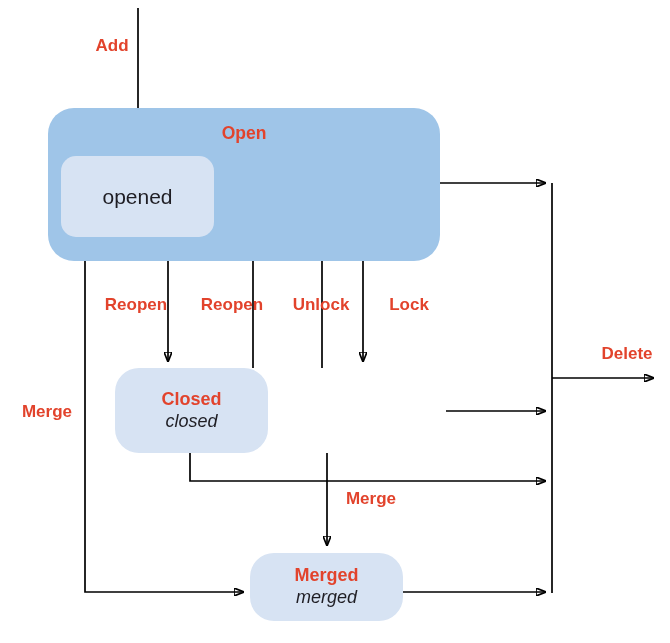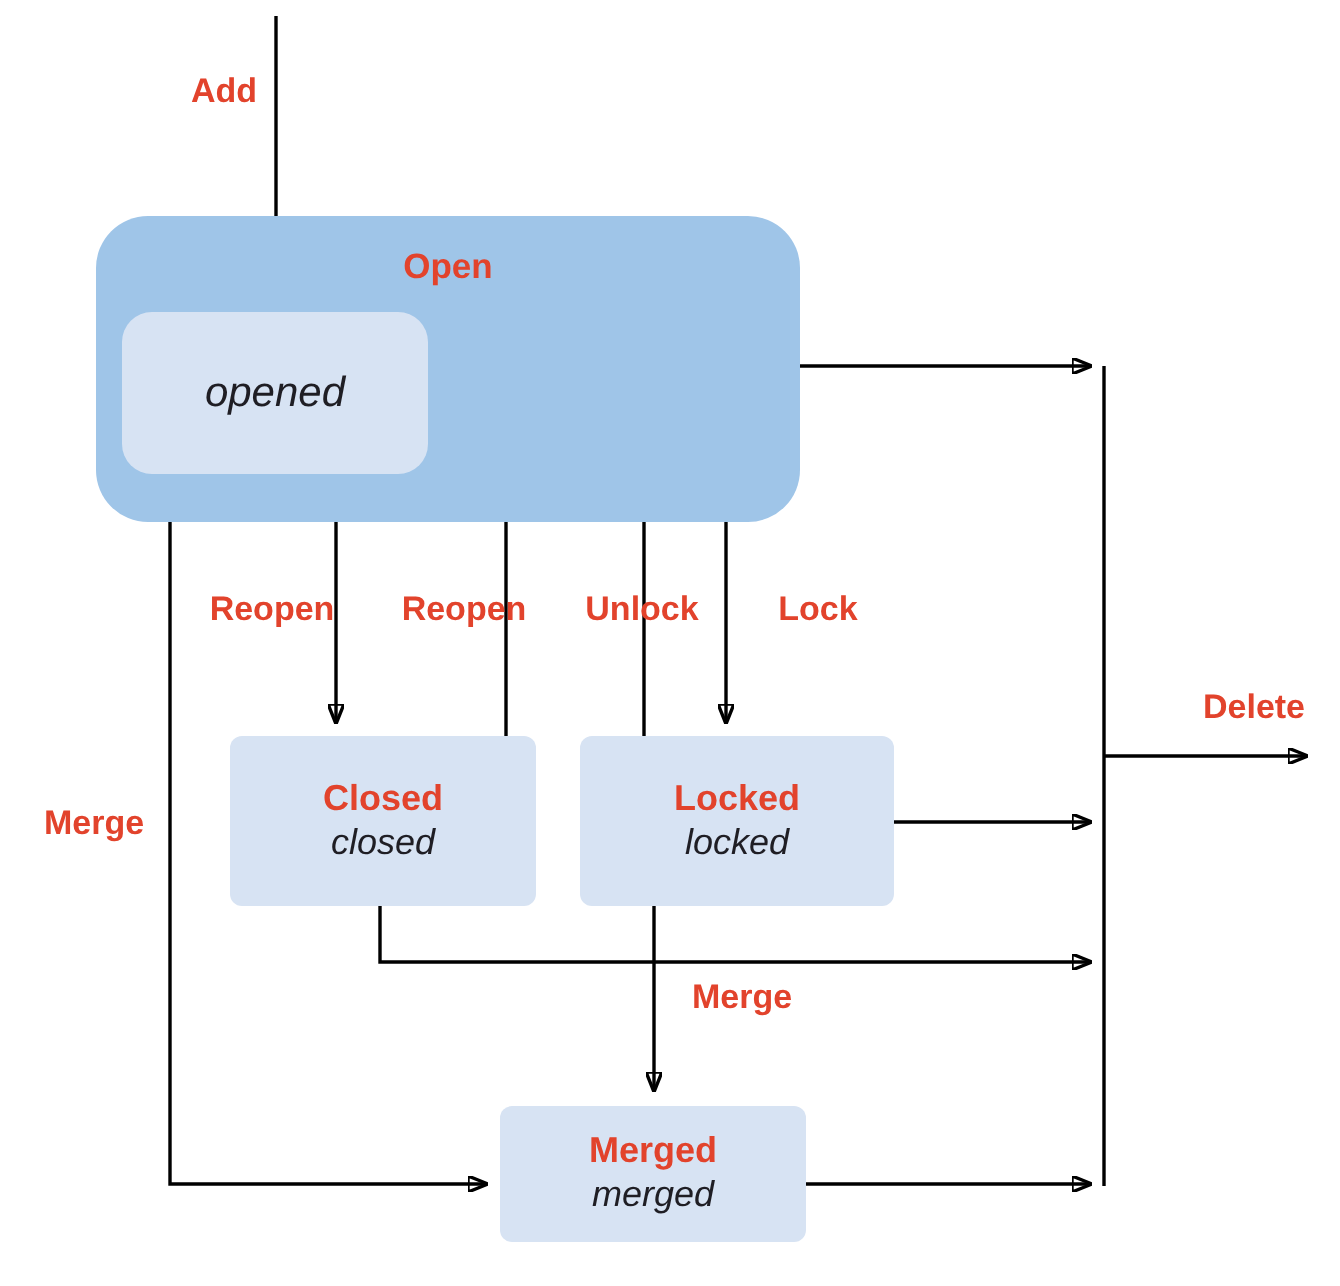--- a/index.html
+++ b/index.html
@@ -16,39 +16,39 @@
     background:#ffffff;
     font-family:"Liberation Sans", sans-serif;
     overflow:hidden;
   }
   #edges{position:absolute;left:0;top:0;width:670px;height:643px;}
   #edges path{stroke:var(--line);stroke-width:1.7;fill:none;}
 
   
   .group{
     position:absolute;left:48px;top:108px;width:352px;height:153px;
-    background:var(--group-fill);border-radius:26px;
+    background:var(--group-fill);border-radius:26px;padding-left:40px;
   }
   .group-title{
     position:absolute;left:0;right:0;top:15px;
     text-align:center;font-weight:bold;font-size:17.5px;color:var(--accent);
   }
   .substate{
     position:absolute;top:48px;height:81px;
     background:var(--state-fill);border-radius:15px;
     display:flex;align-items:center;justify-content:center;
-    font-style:italic;font-size:21px;color:var(--ink);
+    font-size:21px;color:var(--ink);
   }
   #opened{left:13px;width:153px;}
   #reopened{left:184px;width:155px;}
 
   
   .state{
     position:absolute;
-    background:var(--state-fill);border-radius:6px;
+    background:var(--state-fill);border-radius:24px;
     display:flex;flex-direction:column;align-items:center;justify-content:center;
     line-height:1.22;
   }
   #closed{left:115px;top:368px;width:153px;height:85px;}
   #locked{left:290px;top:368px;width:157px;height:85px;}
   #merged{left:250px;top:553px;width:153px;height:68px;}
   .state-title{font-weight:bold;font-size:18px;color:var(--accent);}
   .state-sub{font-style:italic;font-size:18px;color:var(--ink);}
 
   
@@ -94,24 +94,20 @@
   <div class="group">
     <div class="group-title">Open</div>
     <div class="substate" id="opened">opened</div>
   </div>
 
   <div class="state" id="closed">
     <div class="state-title">Closed</div>
     <div class="state-sub">closed</div>
   </div>
 
-  <div class="state" id="locked">
-    <div class="state-title">Locked</div>
-    <div class="state-sub">locked</div>
-  </div>
 
   <div class="state" id="merged">
     <div class="state-title">Merged</div>
     <div class="state-sub">merged</div>
   </div>
 
   <div class="edge-label" id="lbl-add">Add</div>
   <div class="edge-label" id="lbl-close">Reopen</div>
   <div class="edge-label" id="lbl-reopen">Reopen</div>
   <div class="edge-label" id="lbl-unlock">Unlock</div>

